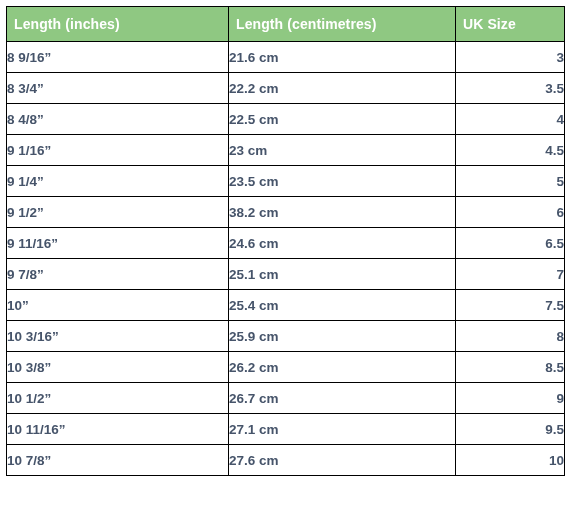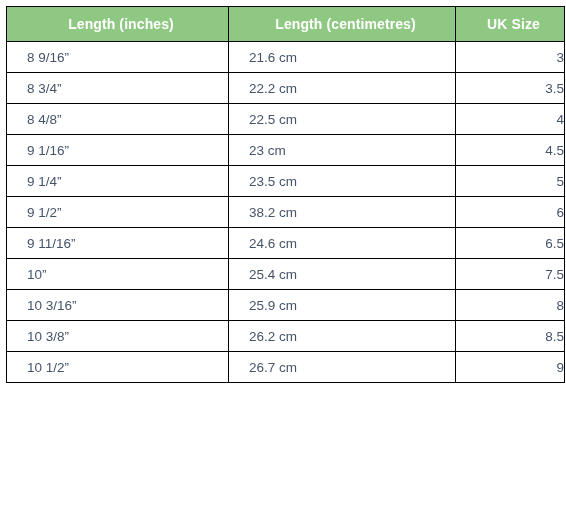--- a/index.html
+++ b/index.html
@@ -34,30 +34,29 @@
     padding: 0;
     vertical-align: middle;
     height: 31px;
     box-sizing: border-box;
   }
   table.size-table thead th {
     background: #8fc882;
     color: #ffffff;
     font-weight: bold;
     font-size: 14px;
-    text-align: center;
+    text-align: left;
     padding: 0 0 0 7px;
     height: 35px;
     letter-spacing: 0.1px;
   }
   table.size-table tbody td {
     color: #46546a;
     background: #ffffff;
-    font-weight: normal;
-    padding-left: 20px;
+    font-weight: bold;
   }
   td.cell-inches,
   td.cell-cm {
     text-align: left;
     padding: 0 4px 0 7px;
   }
   td.cell-uk {
     text-align: right;
     padding: 0 8px 0 4px;
   }
@@ -109,34 +108,49 @@
           <td class="cell-inches">9 1/2”</td>
           <td class="cell-cm">38.2 cm</td>
           <td class="cell-uk">6</td>
         </tr>
         <tr>
           <td class="cell-inches">9 11/16”</td>
           <td class="cell-cm">24.6 cm</td>
           <td class="cell-uk">6.5</td>
         </tr>
         <tr>
+          <td class="cell-inches">9 7/8”</td>
+          <td class="cell-cm">25.1 cm</td>
+          <td class="cell-uk">7</td>
+        </tr>
+        <tr>
           <td class="cell-inches">10”</td>
           <td class="cell-cm">25.4 cm</td>
           <td class="cell-uk">7.5</td>
         </tr>
         <tr>
           <td class="cell-inches">10 3/16”</td>
           <td class="cell-cm">25.9 cm</td>
           <td class="cell-uk">8</td>
         </tr>
         <tr>
           <td class="cell-inches">10 3/8”</td>
           <td class="cell-cm">26.2 cm</td>
           <td class="cell-uk">8.5</td>
         </tr>
         <tr>
           <td class="cell-inches">10 1/2”</td>
           <td class="cell-cm">26.7 cm</td>
           <td class="cell-uk">9</td>
         </tr>
+        <tr>
+          <td class="cell-inches">10 11/16”</td>
+          <td class="cell-cm">27.1 cm</td>
+          <td class="cell-uk">9.5</td>
+        </tr>
+        <tr>
+          <td class="cell-inches">10 7/8”</td>
+          <td class="cell-cm">27.6 cm</td>
+          <td class="cell-uk">10</td>
+        </tr>
       </tbody>
   </table>
 </div>
 
 </body></html>

